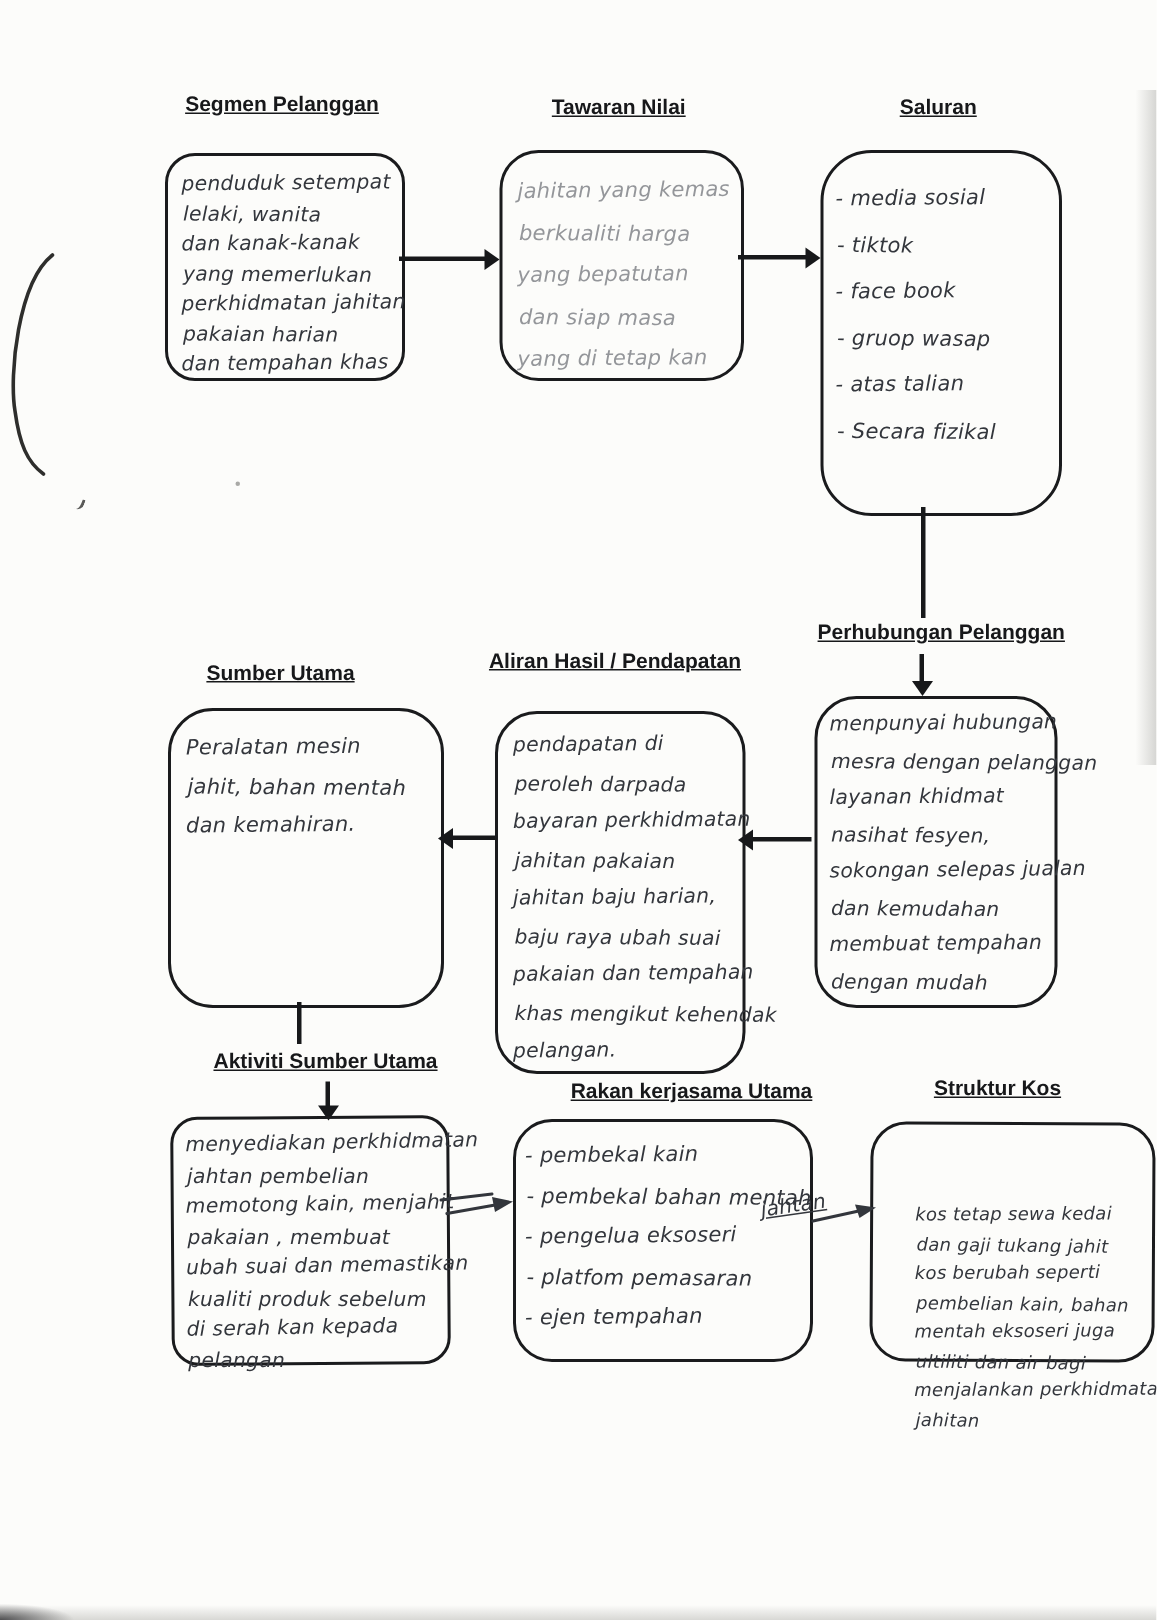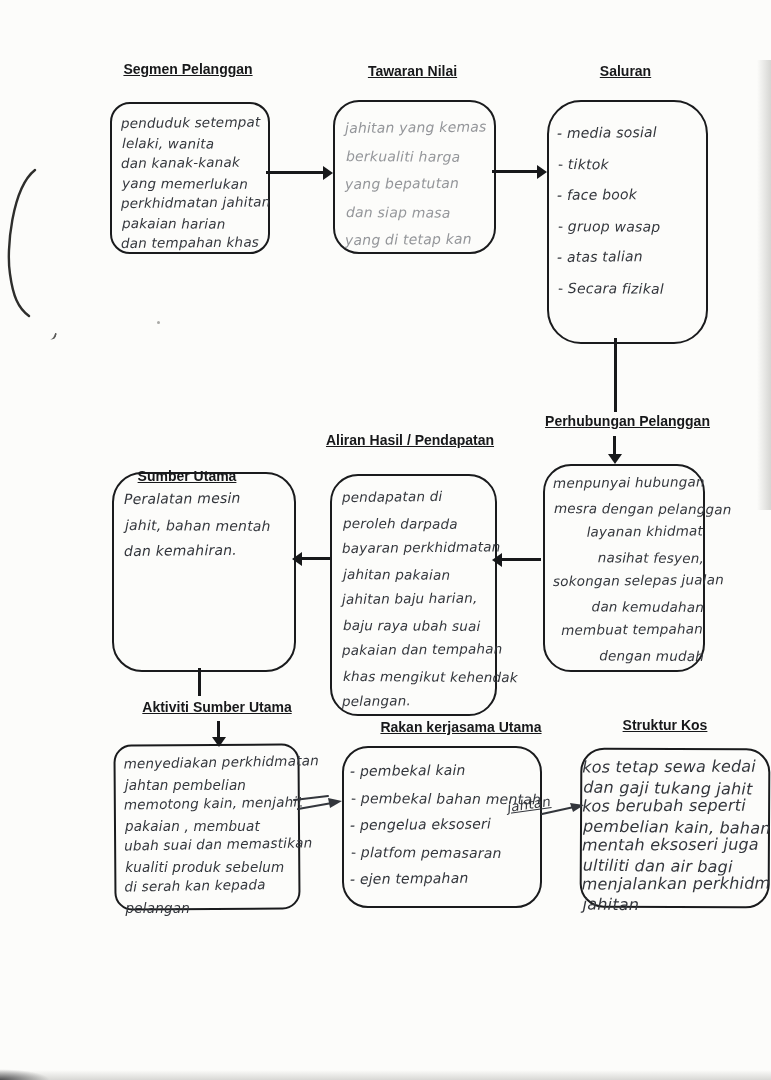--- a/index.html
+++ b/index.html
@@ -34,26 +34,26 @@
     font-style:italic;
     color:#33363c;
     letter-spacing:0.2px;
   }
   .hline{white-space:nowrap; transform-origin:left center;}
   .hline:nth-child(odd){transform:rotate(-0.6deg);}
   .hline:nth-child(even){transform:rotate(0.4deg) translateX(1px);}
   .t-segmen{padding:9px 0 0 9px;  font-size:13.5px;} .t-segmen .hline{line-height:20px;}
   .t-tawaran{padding:12px 0 0 10px; font-size:14px;}  .t-tawaran .hline{line-height:28px; color:#94969a;}
   .t-saluran{padding:16px 0 0 8px; font-size:14px;}  .t-saluran .hline{line-height:31px;}
-  .t-perhubungan{padding:5px 0 0 8px; font-size:13.5px;text-align:right;} .t-perhubungan .hline{line-height:24.5px;}
+  .t-perhubungan{padding:5px 0 0 8px; font-size:13.5px;} .t-perhubungan .hline{line-height:24.5px;}
   .t-aliran{padding:9px 0 0 10px; font-size:13.5px;} .t-aliran .hline{line-height:25.5px;}
   .t-sumber{padding:12px 0 0 10px; font-size:14px;}  .t-sumber .hline{line-height:26px;}
   .t-aktiviti{padding:7px 0 0 8px; font-size:13.5px;} .t-aktiviti .hline{line-height:20.5px;}
   .t-rakan{padding:10px 0 0 6px; font-size:14px;}   .t-rakan .hline{line-height:27px;}
-  .t-struktur{padding:8px 0 0 0; font-size:16px;} .t-struktur .hline{line-height:19.5px;}
+  .t-struktur{padding:8px 0 0 28px; font-size:12px;margin-top:43px;} .t-struktur .hline{line-height:19.5px;}
   
   .harrow{position:absolute;height:3px;background:#17181a;}
   .harrow.right::after{
     content:"";position:absolute;right:-9px;top:-5.5px;
     border-left:10px solid #17181a;border-top:7px solid transparent;border-bottom:7px solid transparent;
   }
   .harrow.left::before{
     content:"";position:absolute;left:-9px;top:-5.5px;
     border-right:10px solid #17181a;border-top:7px solid transparent;border-bottom:7px solid transparent;
   }
@@ -158,21 +158,21 @@
         <div class="hline">bayaran perkhidmatan</div>
         <div class="hline">jahitan pakaian</div>
         <div class="hline">jahitan baju harian,</div>
         <div class="hline">baju raya ubah suai</div>
         <div class="hline">pakaian dan tempahan</div>
         <div class="hline">khas mengikut kehendak</div>
         <div class="hline">pelangan.</div>
       </div>
   </div>
 
-  <div class="btitle" style="left:112px;top:440px;width:150px;margin-top:28px;">Sumber Utama</div>
+  <div class="btitle" style="left:112px;top:440px;width:150px;">Sumber Utama</div>
   <div class="box" style="left:112px;top:472px;width:180px;height:196px;border-radius:30px;">
     <div class="hand t-sumber">
         <div class="hline">Peralatan mesin</div>
         <div class="hline">jahit, bahan mentah</div>
         <div class="hline">dan kemahiran.</div>
       </div>
   </div>
 
   <div class="harrow left" style="left:501px;top:558px;width:40px;"></div>
   <div class="harrow left" style="left:301px;top:557px;width:29px;"></div>

